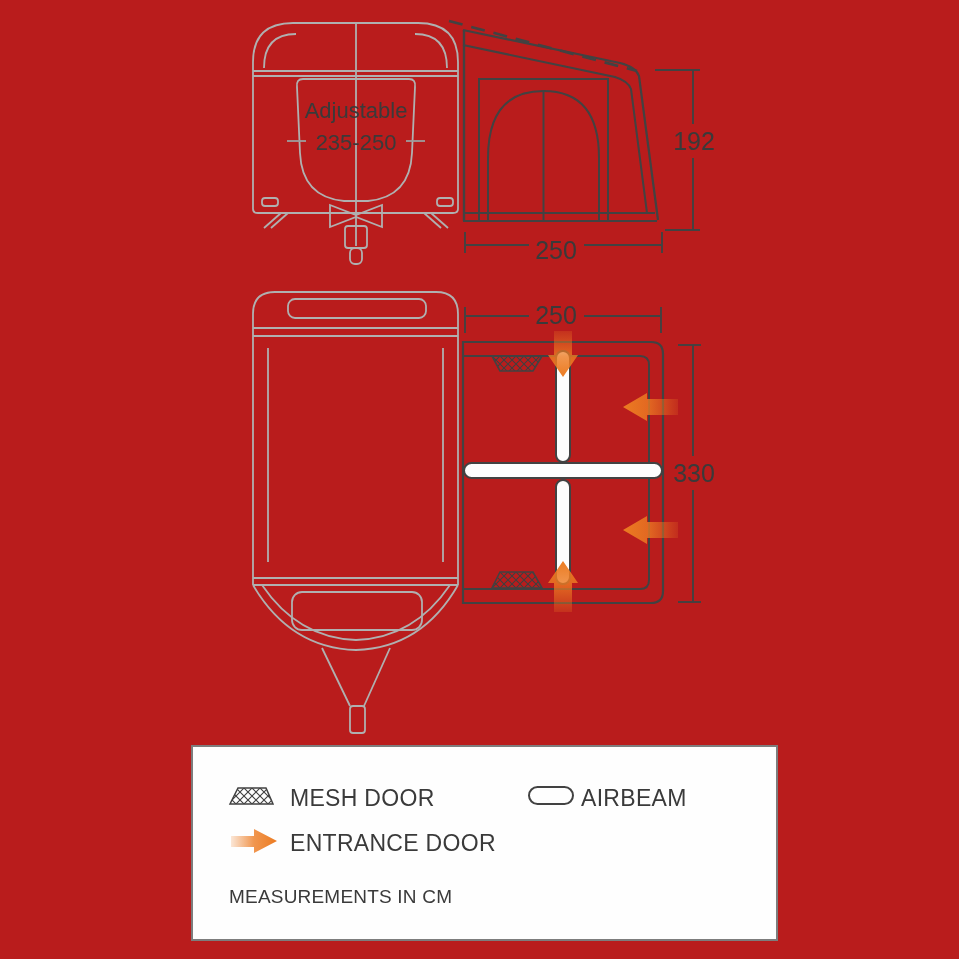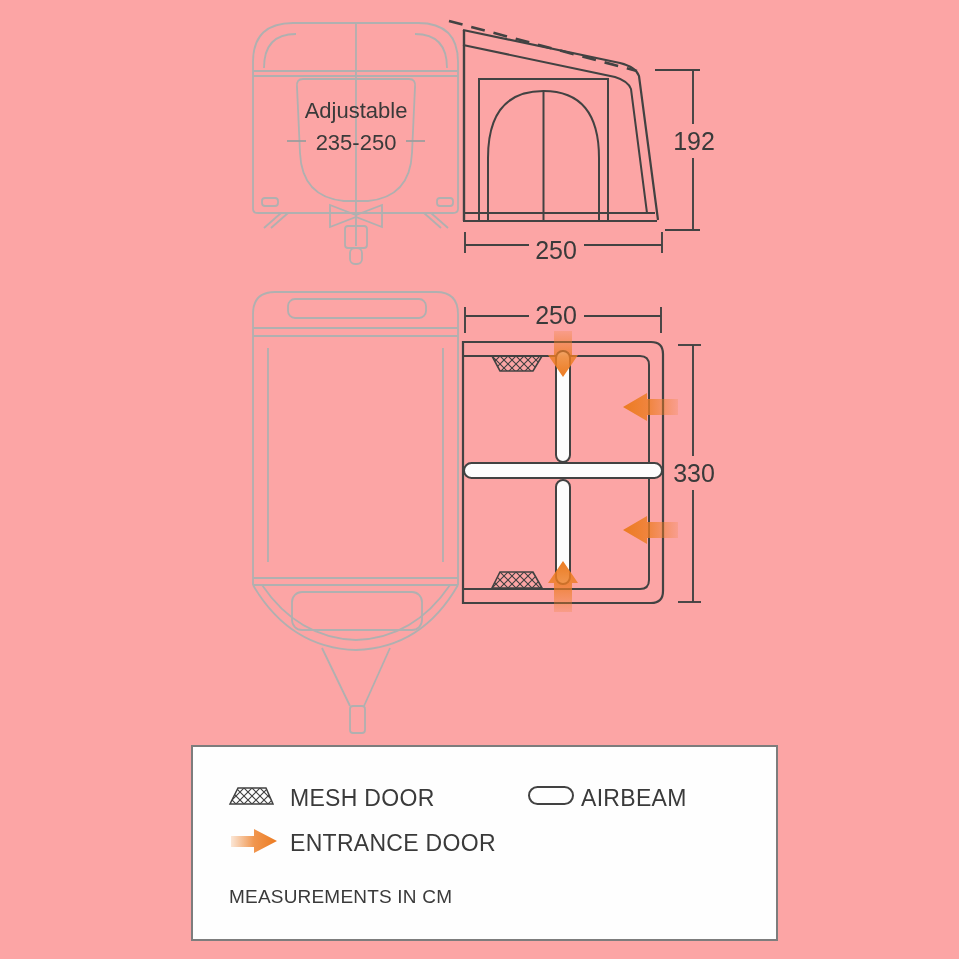--- a/index.html
+++ b/index.html
@@ -1,16 +1,16 @@
 <!DOCTYPE html>
 <html><head>
 <meta charset="utf-8">
 <style>
   html,body{margin:0;padding:0;background:#ffffff;}
-  .canvas{position:relative;width:959px;height:959px;background:#fca5a5;overflow:hidden;text-align:right;}
+  .canvas{position:relative;width:959px;height:959px;background:#b91c1c;overflow:hidden;text-align:right;}
   svg{position:absolute;left:0;top:0;}
   text{font-family:"Liberation Sans", sans-serif;fill:#3a3a3a;}
   .dim-t{font-size:25px;}
   .label-t{font-size:22px;}
   .legend-t{font-size:23px;letter-spacing:0.3px;}
   .note-t{font-size:19px;letter-spacing:0.2px;}
 </style>
 </head>
 <body>
 

